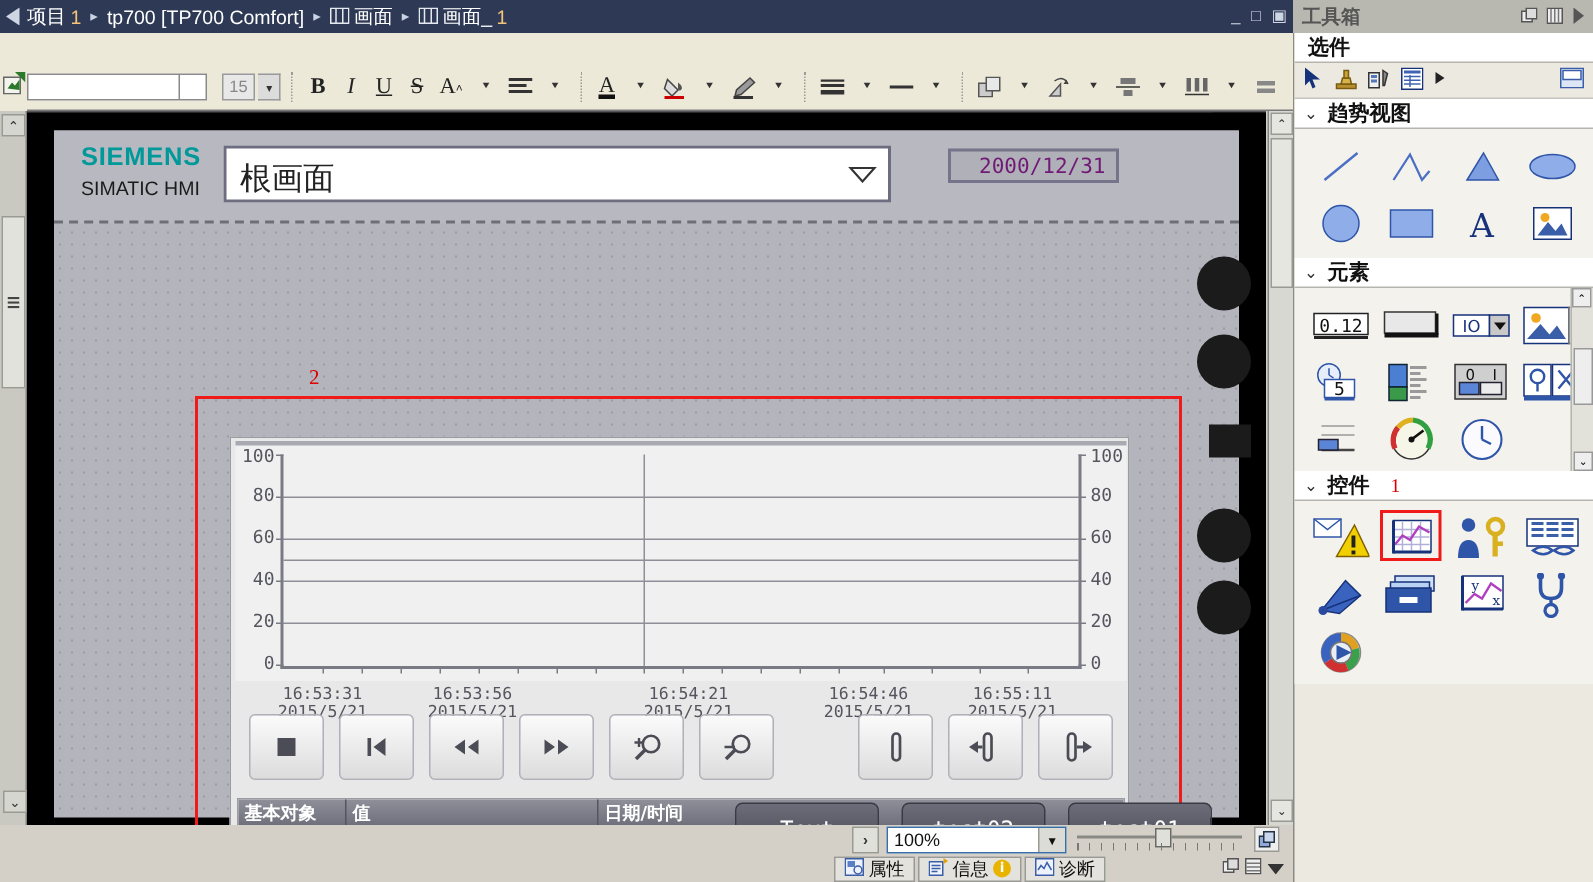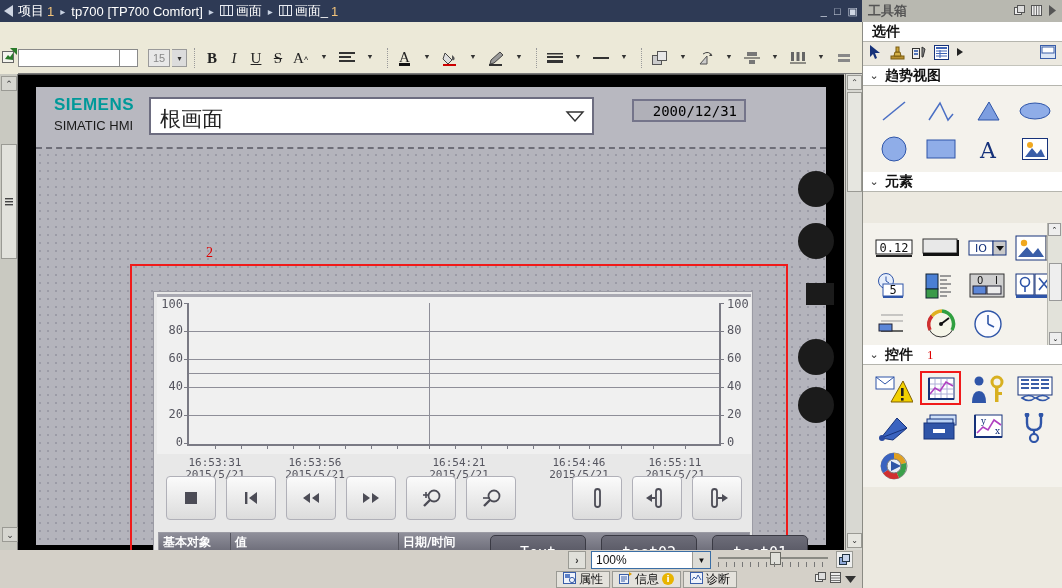--- a/index.html
+++ b/index.html
@@ -113,21 +113,21 @@
   .title-field{
     position:absolute; left:113px; top:10px; width:445px; height:38px;
     background:#fff; border:2px solid #6d6d80; display:flex; align-items:flex-end;
   }
   .title-field .txt{ font-size:21px; color:#222; padding-left:9px;
     font-family:"DejaVu Sans", sans-serif;}
   .title-field .dd{ margin-left:auto; width:34px; height:34px;
     display:flex;align-items:center;justify-content:center;}
   .dt-box{
     position:absolute; background:#b0b0b8; border:2px solid #74748a;
-    font-family:"DejaVu Sans Mono", monospace; font-size:14px; color:#000000;
+    font-family:"DejaVu Sans Mono", monospace; font-size:14px; color:#701a75;
     display:flex; align-items:center; justify-content:flex-end; padding-right:7px;
   }
   .dt-date{ left:596px; top:12px; width:114px; height:23px;}
   .dt-time{ left:596px; top:38px; width:114px; height:23px;}
 
   
   .side-shape{ position:absolute; right:-8px; background:#1b1b1b; border-radius:50%;}
 
   
   .redsel{
@@ -872,21 +872,21 @@
           <circle cx="9" cy="9" r="3" fill="#f0a820"></circle>
           <polygon points="4,21 11,12 16,18 20,13 24,21" fill="#3a5ea8"></polygon>
         </svg>
     </div>
   </div>
 
   <div class="rp-sec-head">
     <span class="chev">⌄</span>
     <span>元素</span>
   </div>
-  <div class="palette" style="height:122px; position:relative;margin-top:31px;">
+  <div class="palette" style="height:122px; position:relative;">
     <div class="pal-cell">
       <svg width="38" height="20" viewBox="0 0 38 20">
           <rect x="1" y="2" width="36" height="14" fill="#fff" stroke="#222"></rect>
           <text x="19" y="14" font-size="12" text-anchor="middle" fill="#111" font-family="DejaVu Sans Mono, monospace">0.12</text>
           <rect x="1" y="17" width="36" height="2" fill="#222"></rect>
         </svg>
     </div>
     <div class="pal-cell">
       <svg width="38" height="22" viewBox="0 0 38 22">
           <rect x="1" y="2" width="34" height="14" fill="#e8e8e8" stroke="#333"></rect>

